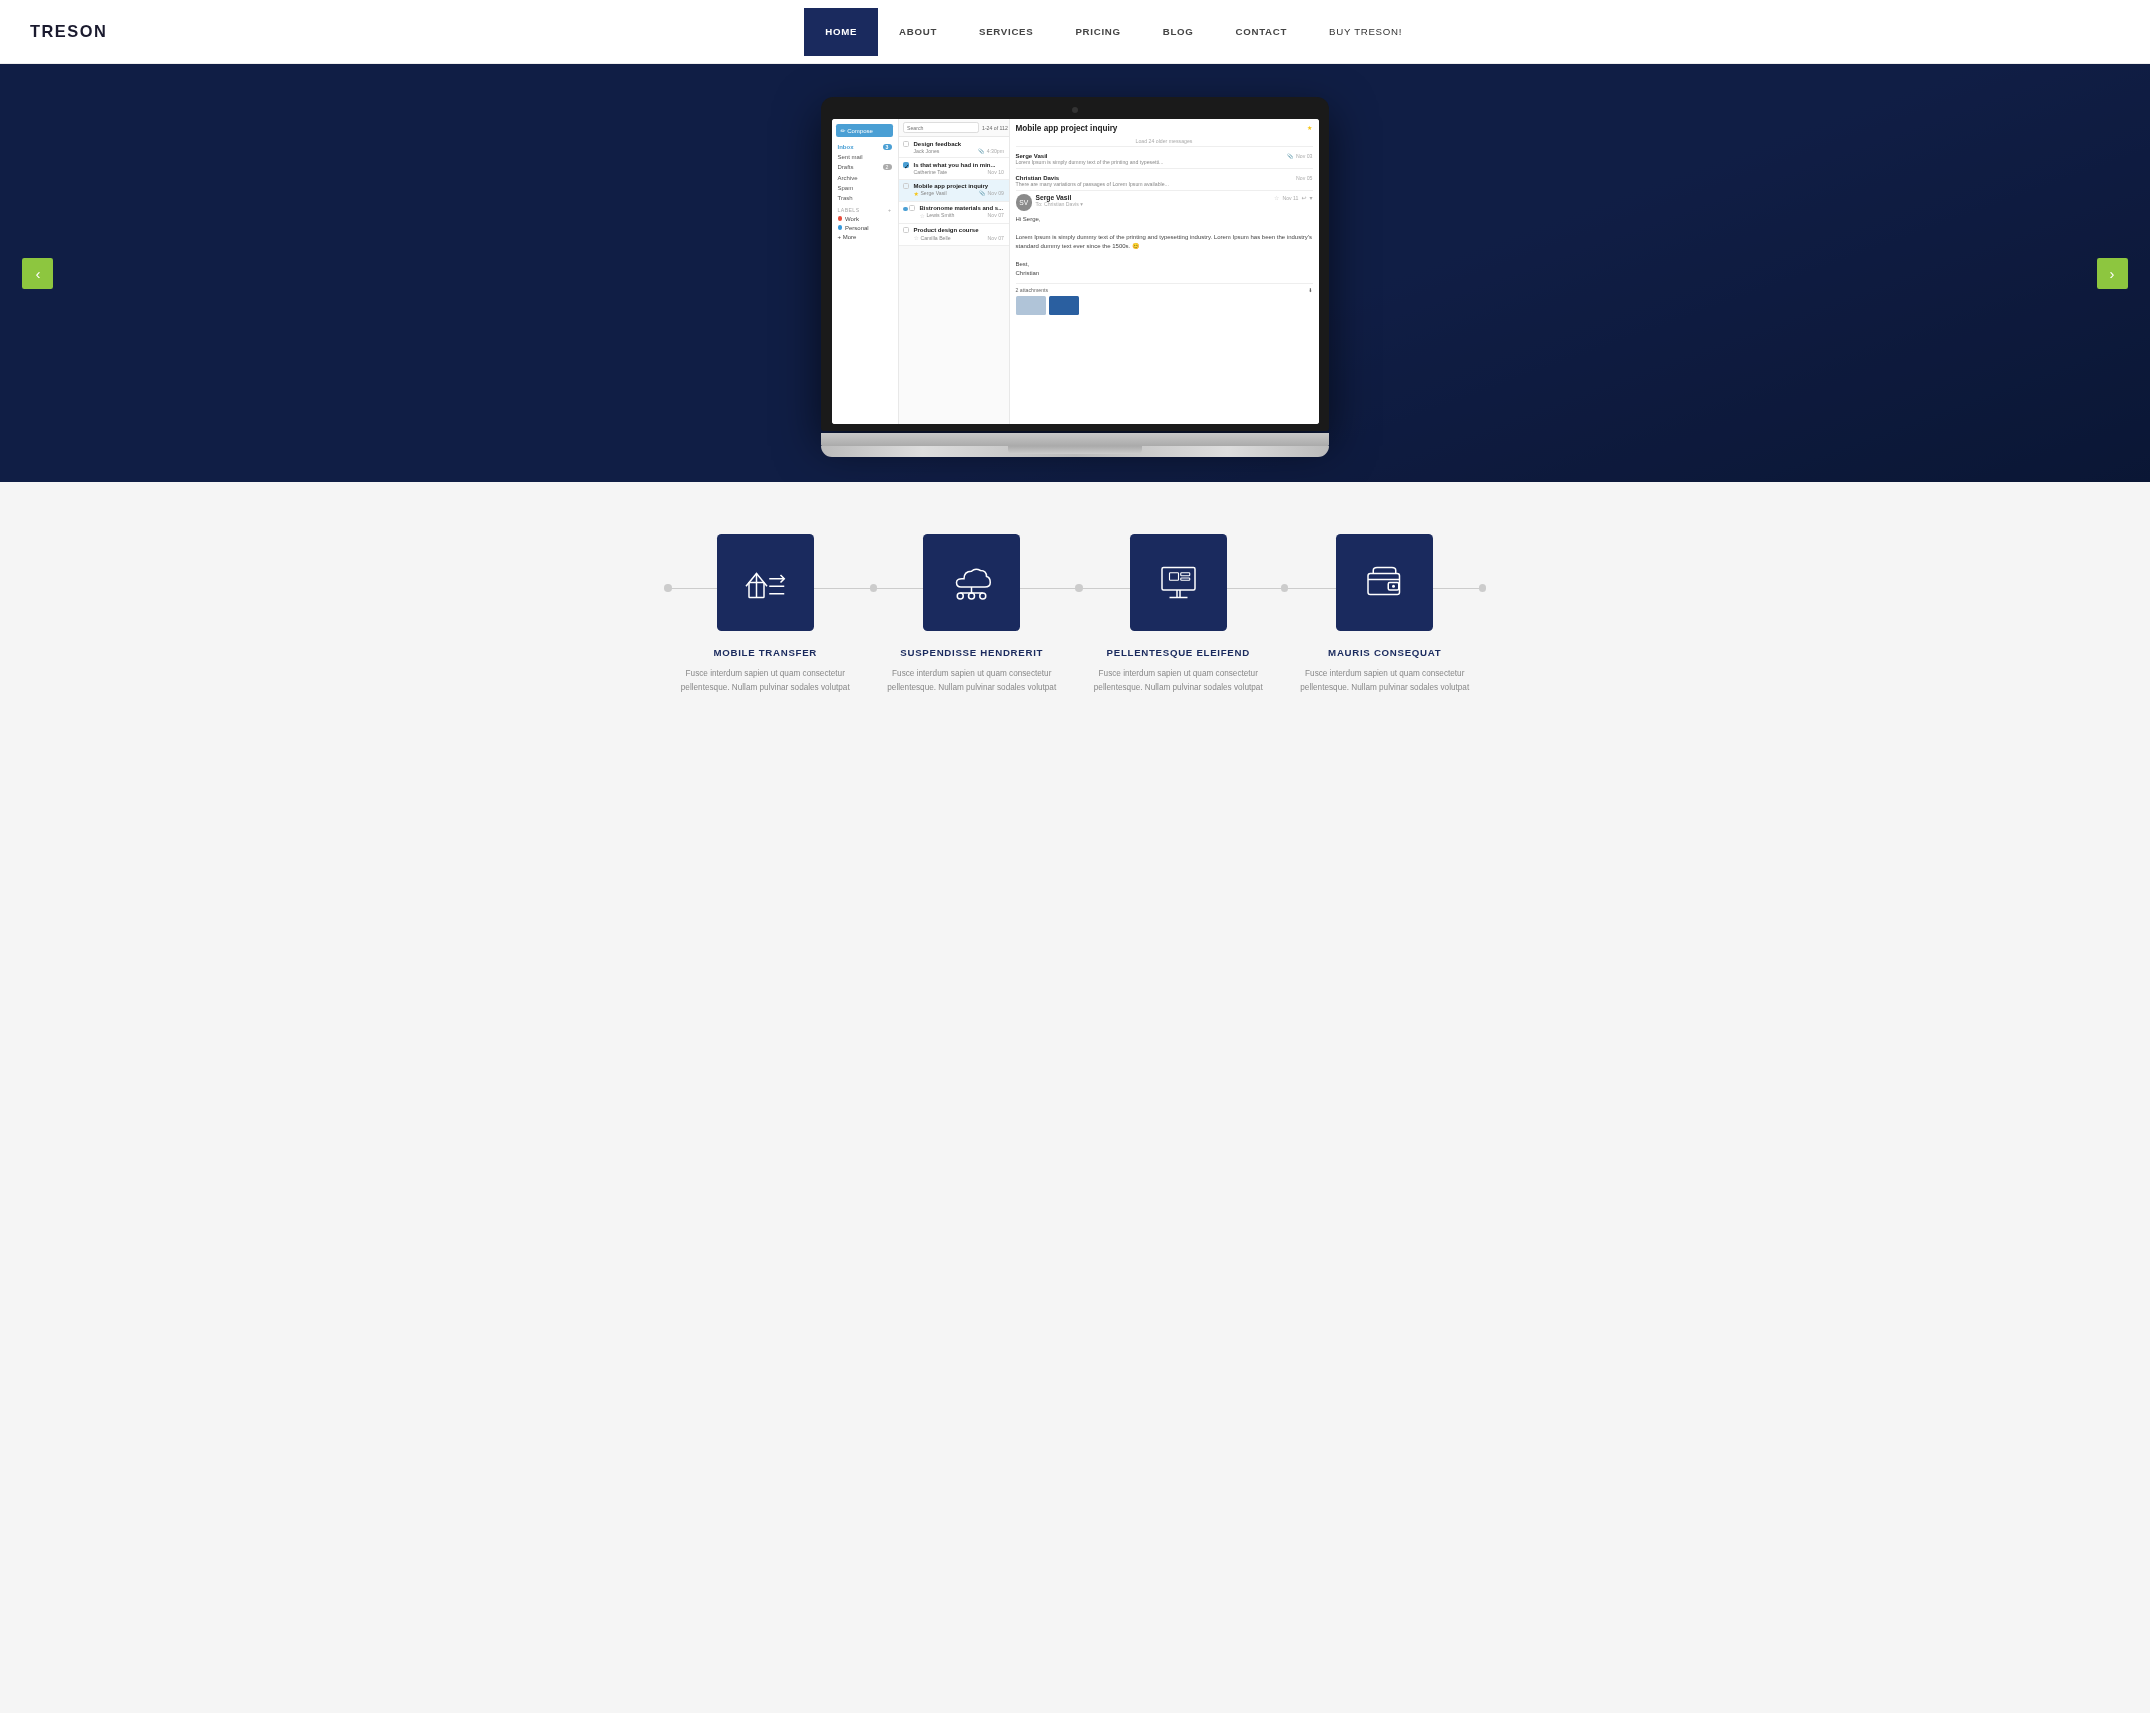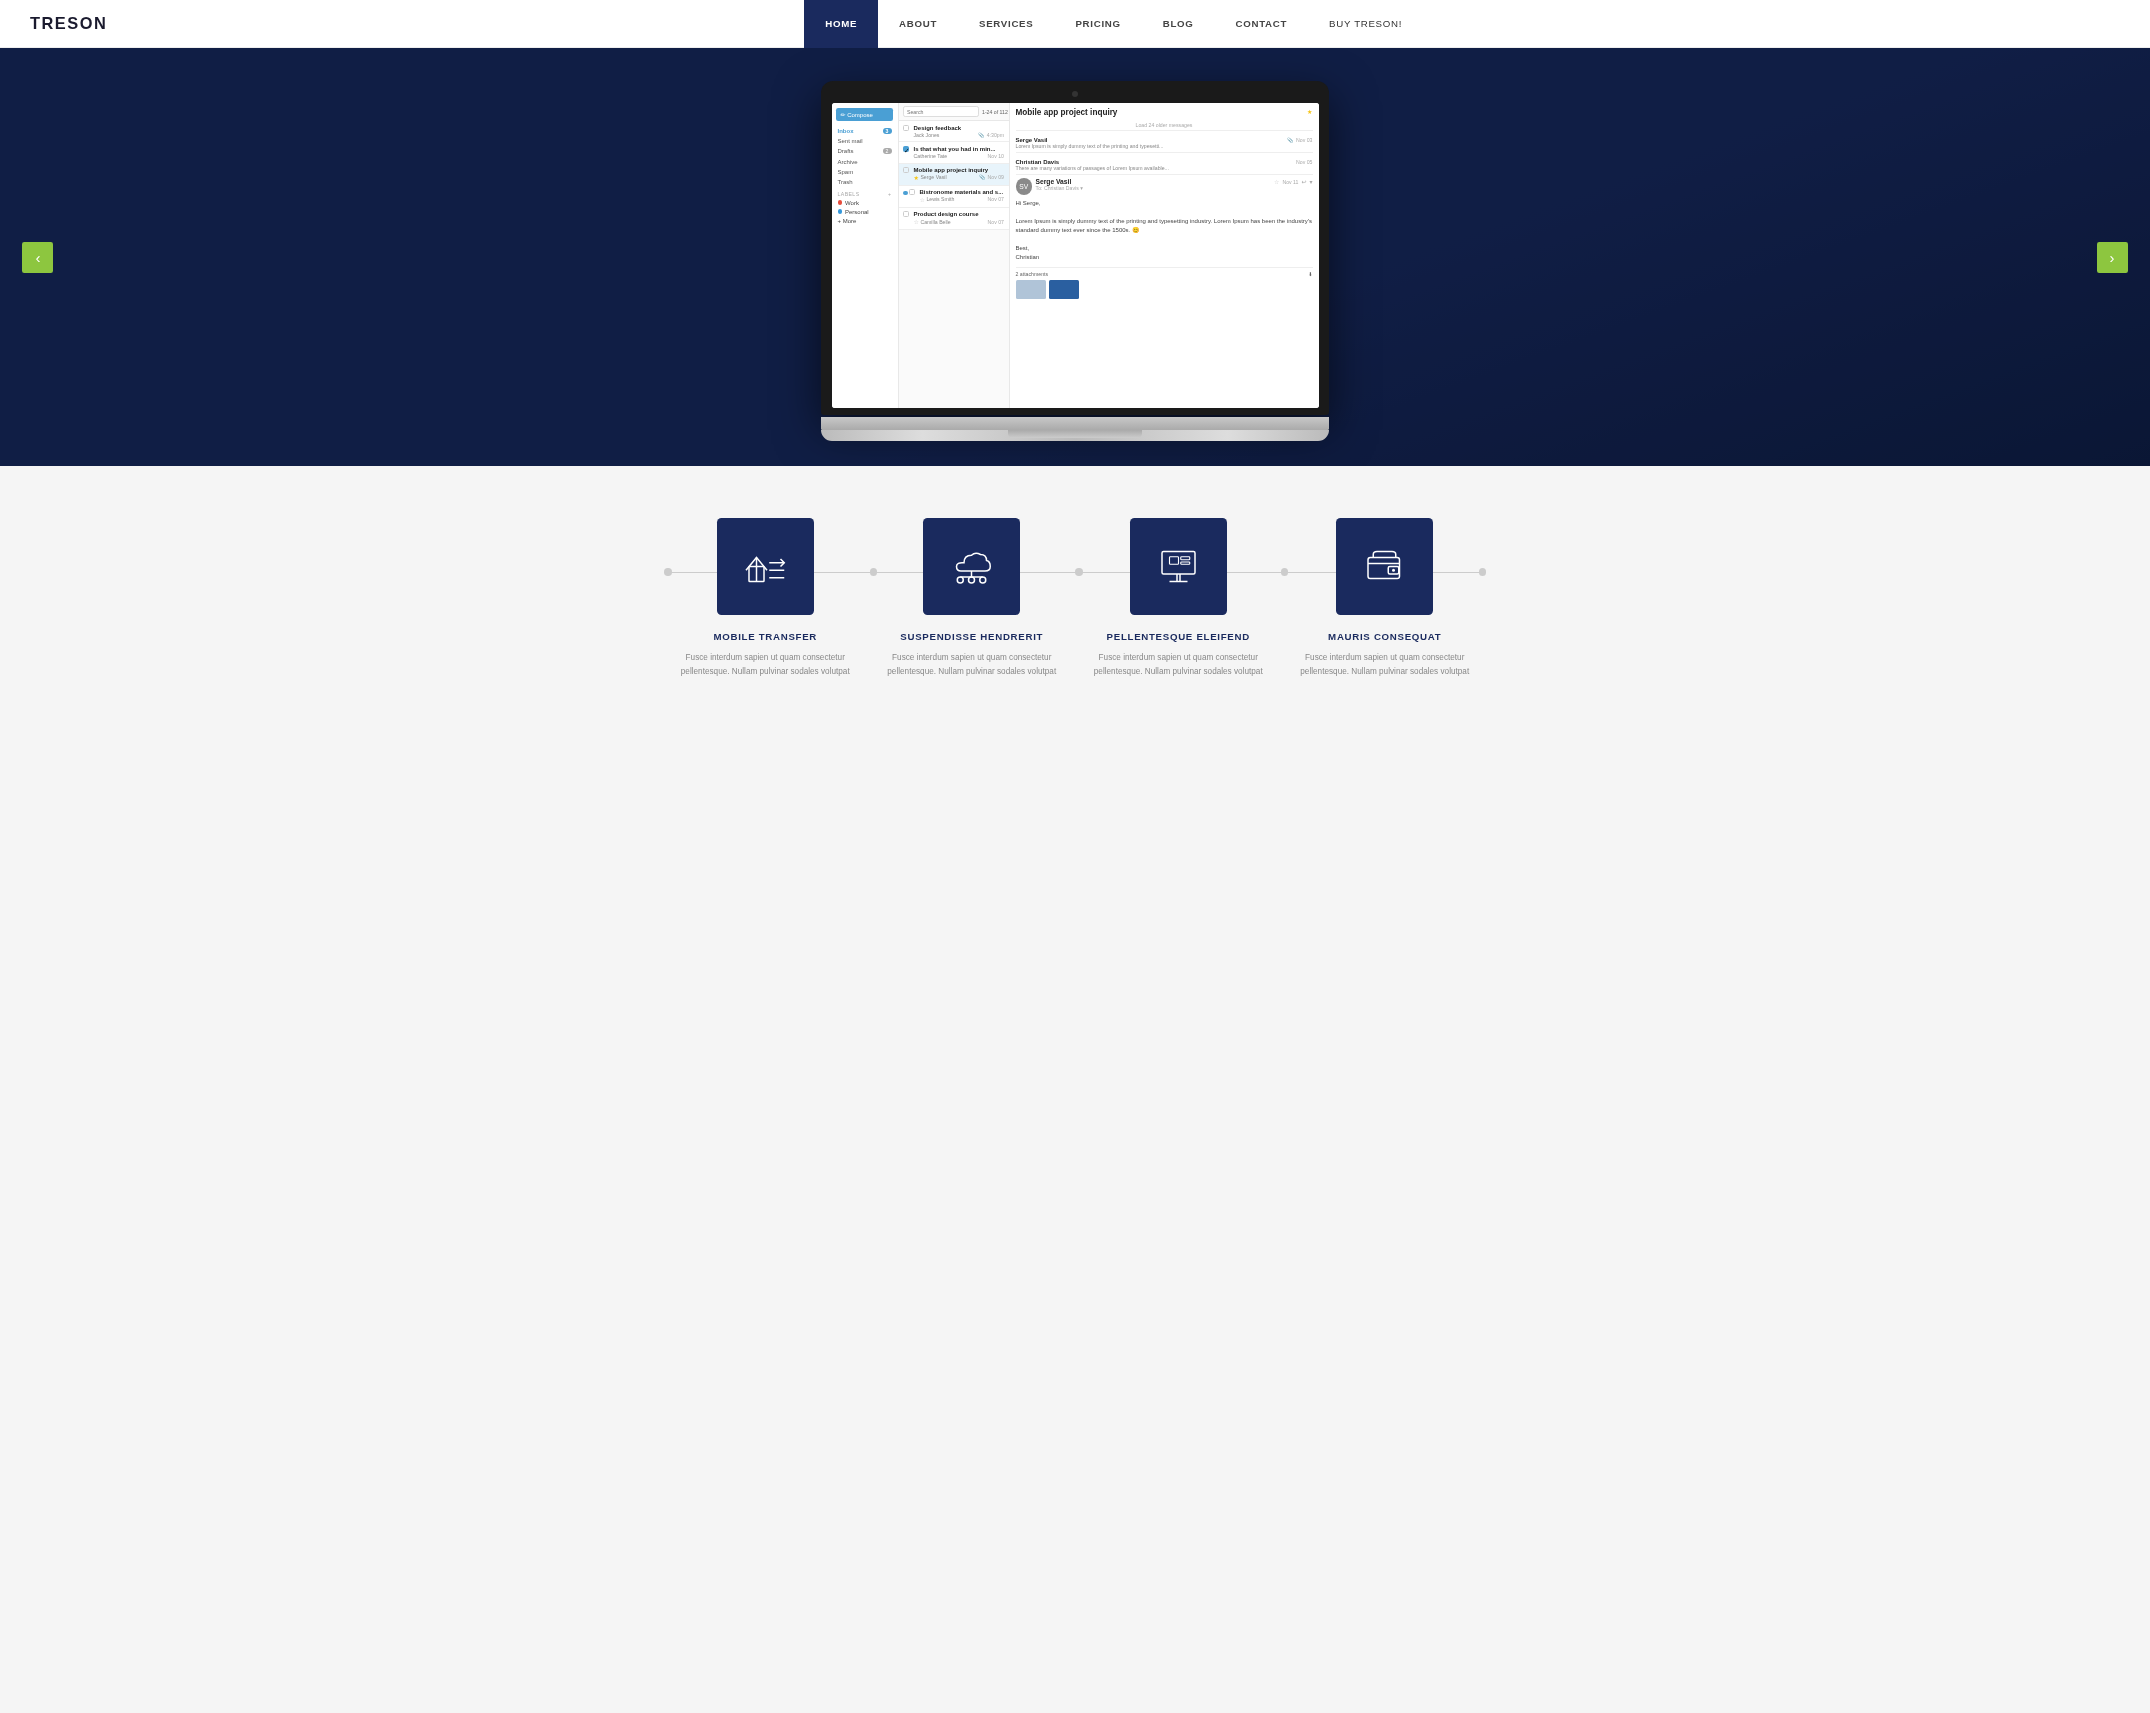--- a/index.html
+++ b/index.html
@@ -3,21 +3,21 @@
   <meta charset="utf-8">
   <style>
     * { margin: 0; padding: 0; box-sizing: border-box; }
     body { font-family: 'Arial', sans-serif; background: #f5f5f5; }
 
     
     .navbar {
       display: flex;
       align-items: center;
       background: #fff;
-      height: 48px;
+      height: 64px;
       padding: 0 30px;
       border-bottom: 0.7px solid #eee;
       position: relative;
       z-index: 10;
     }
     .navbar-logo {
       font-size: 16.4px;
       font-weight: 900;
       color: #1a1a2e;
       letter-spacing: 1.5px;

